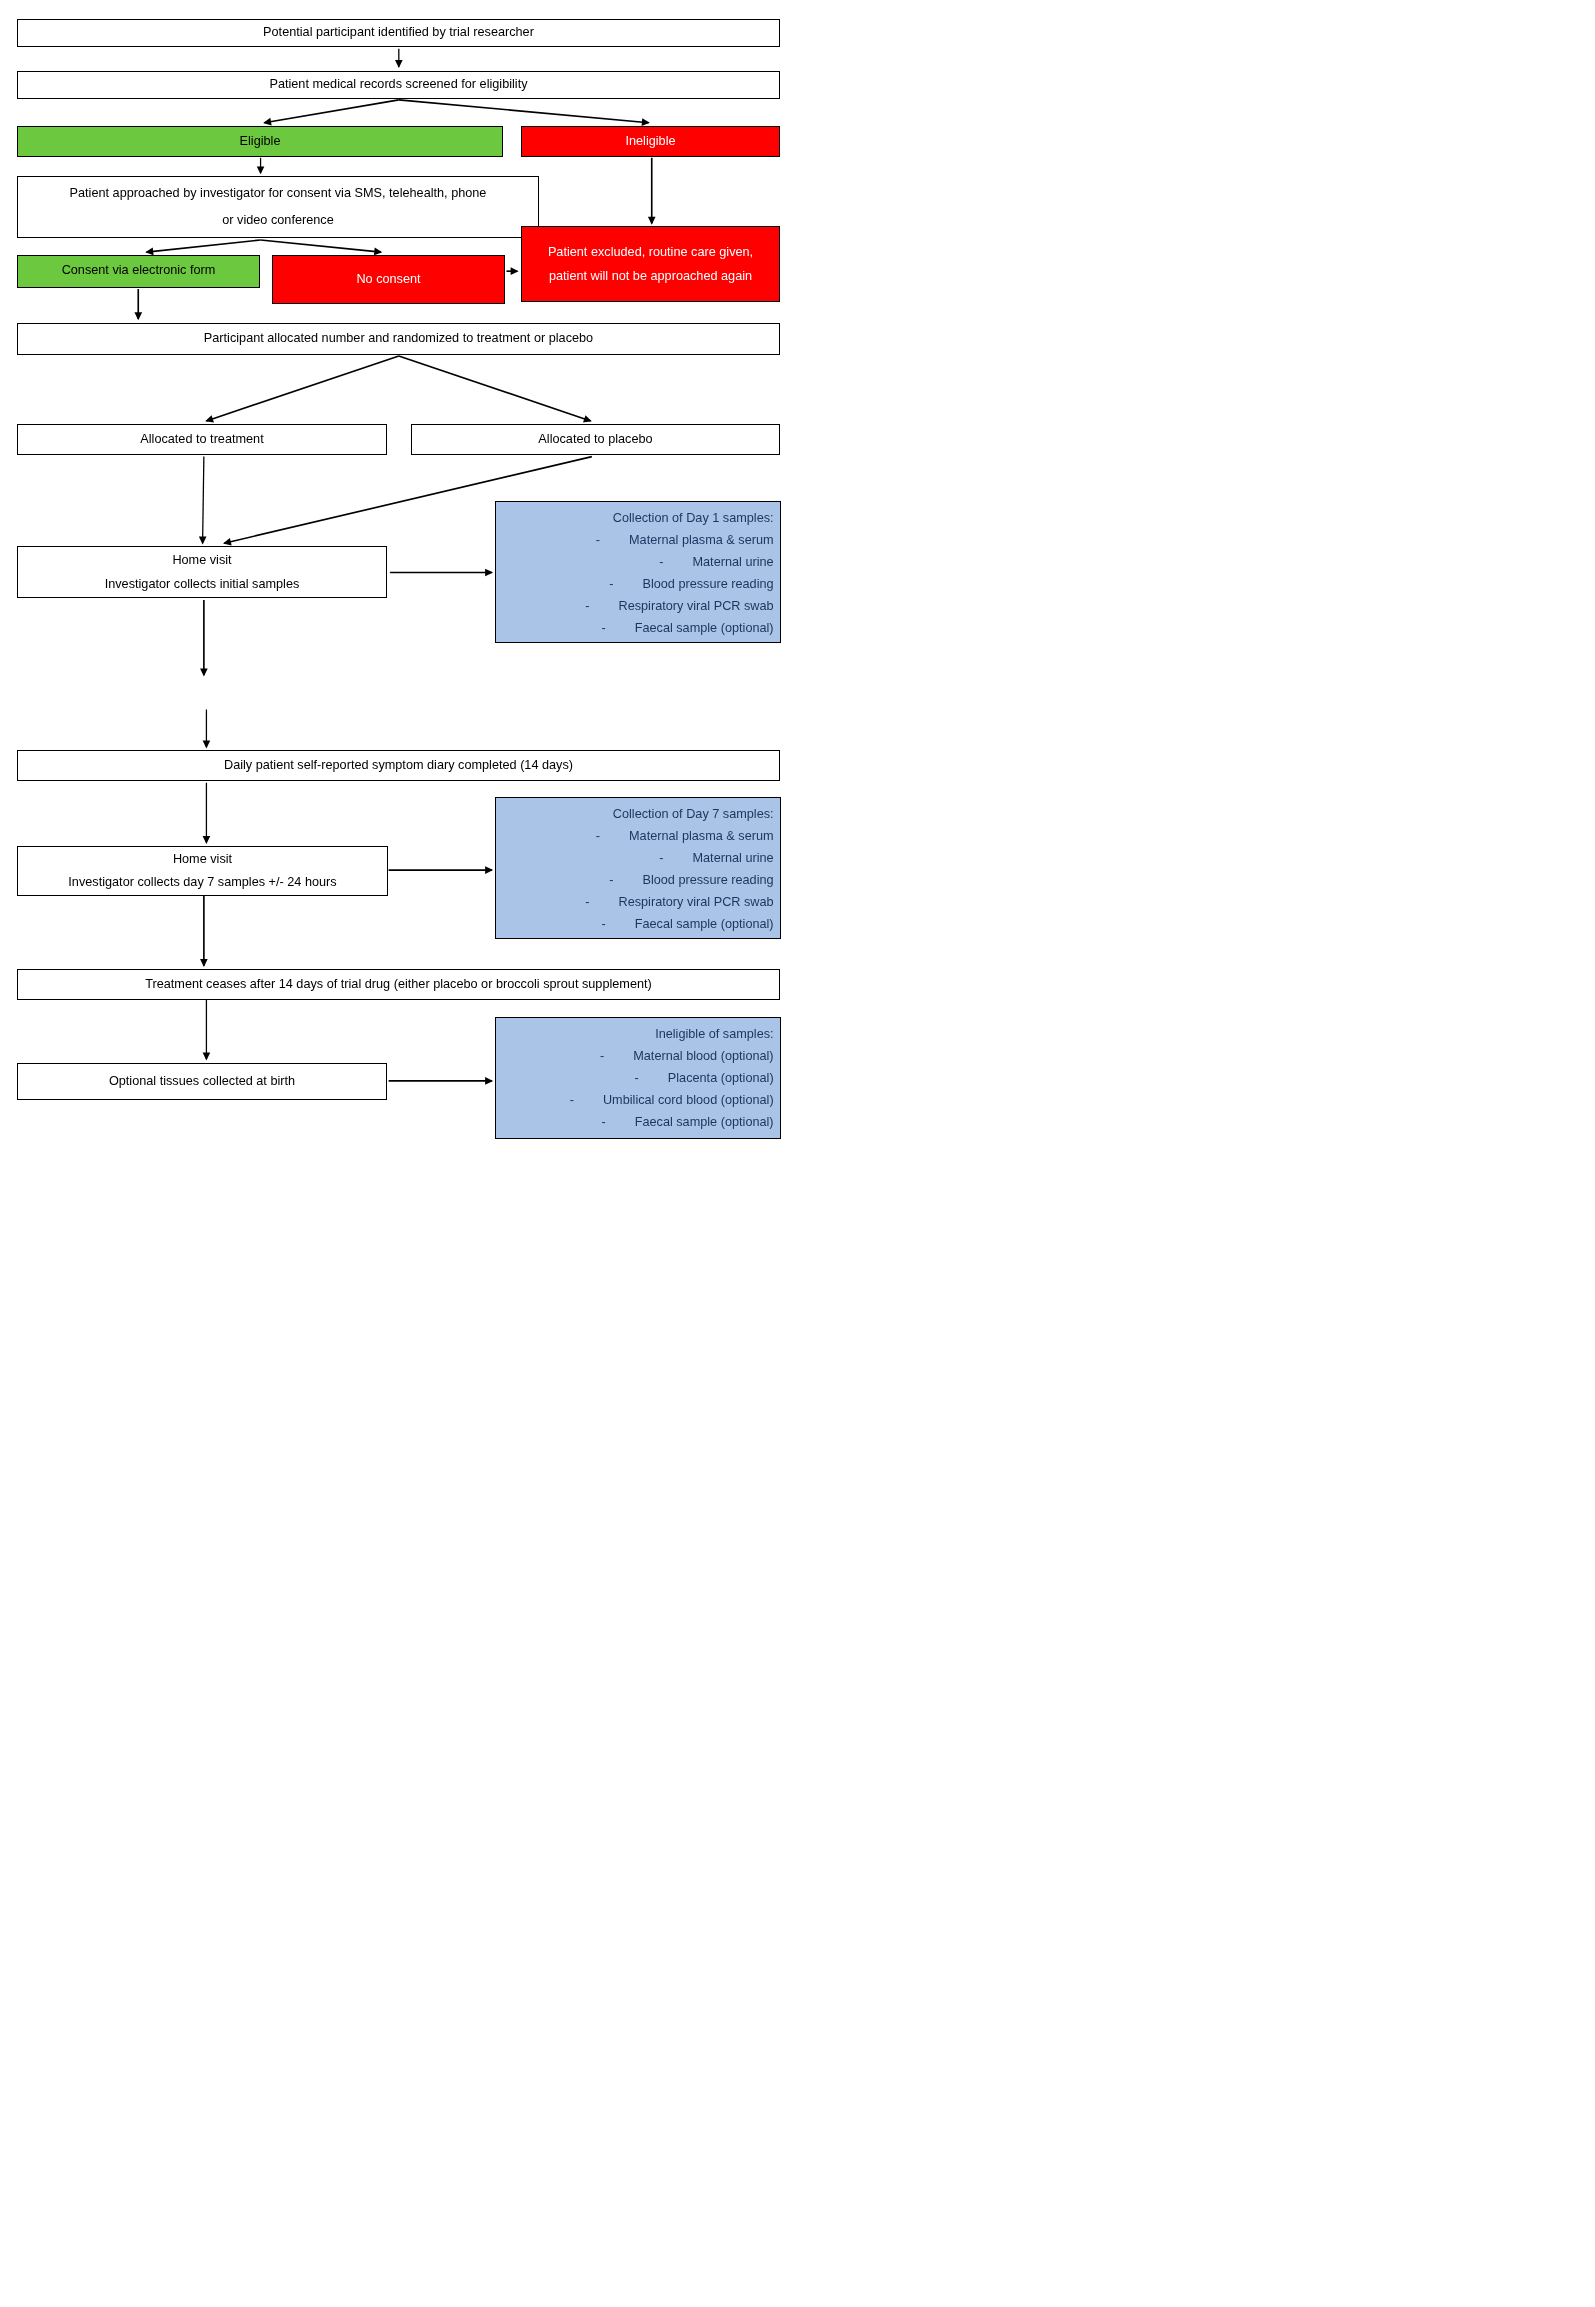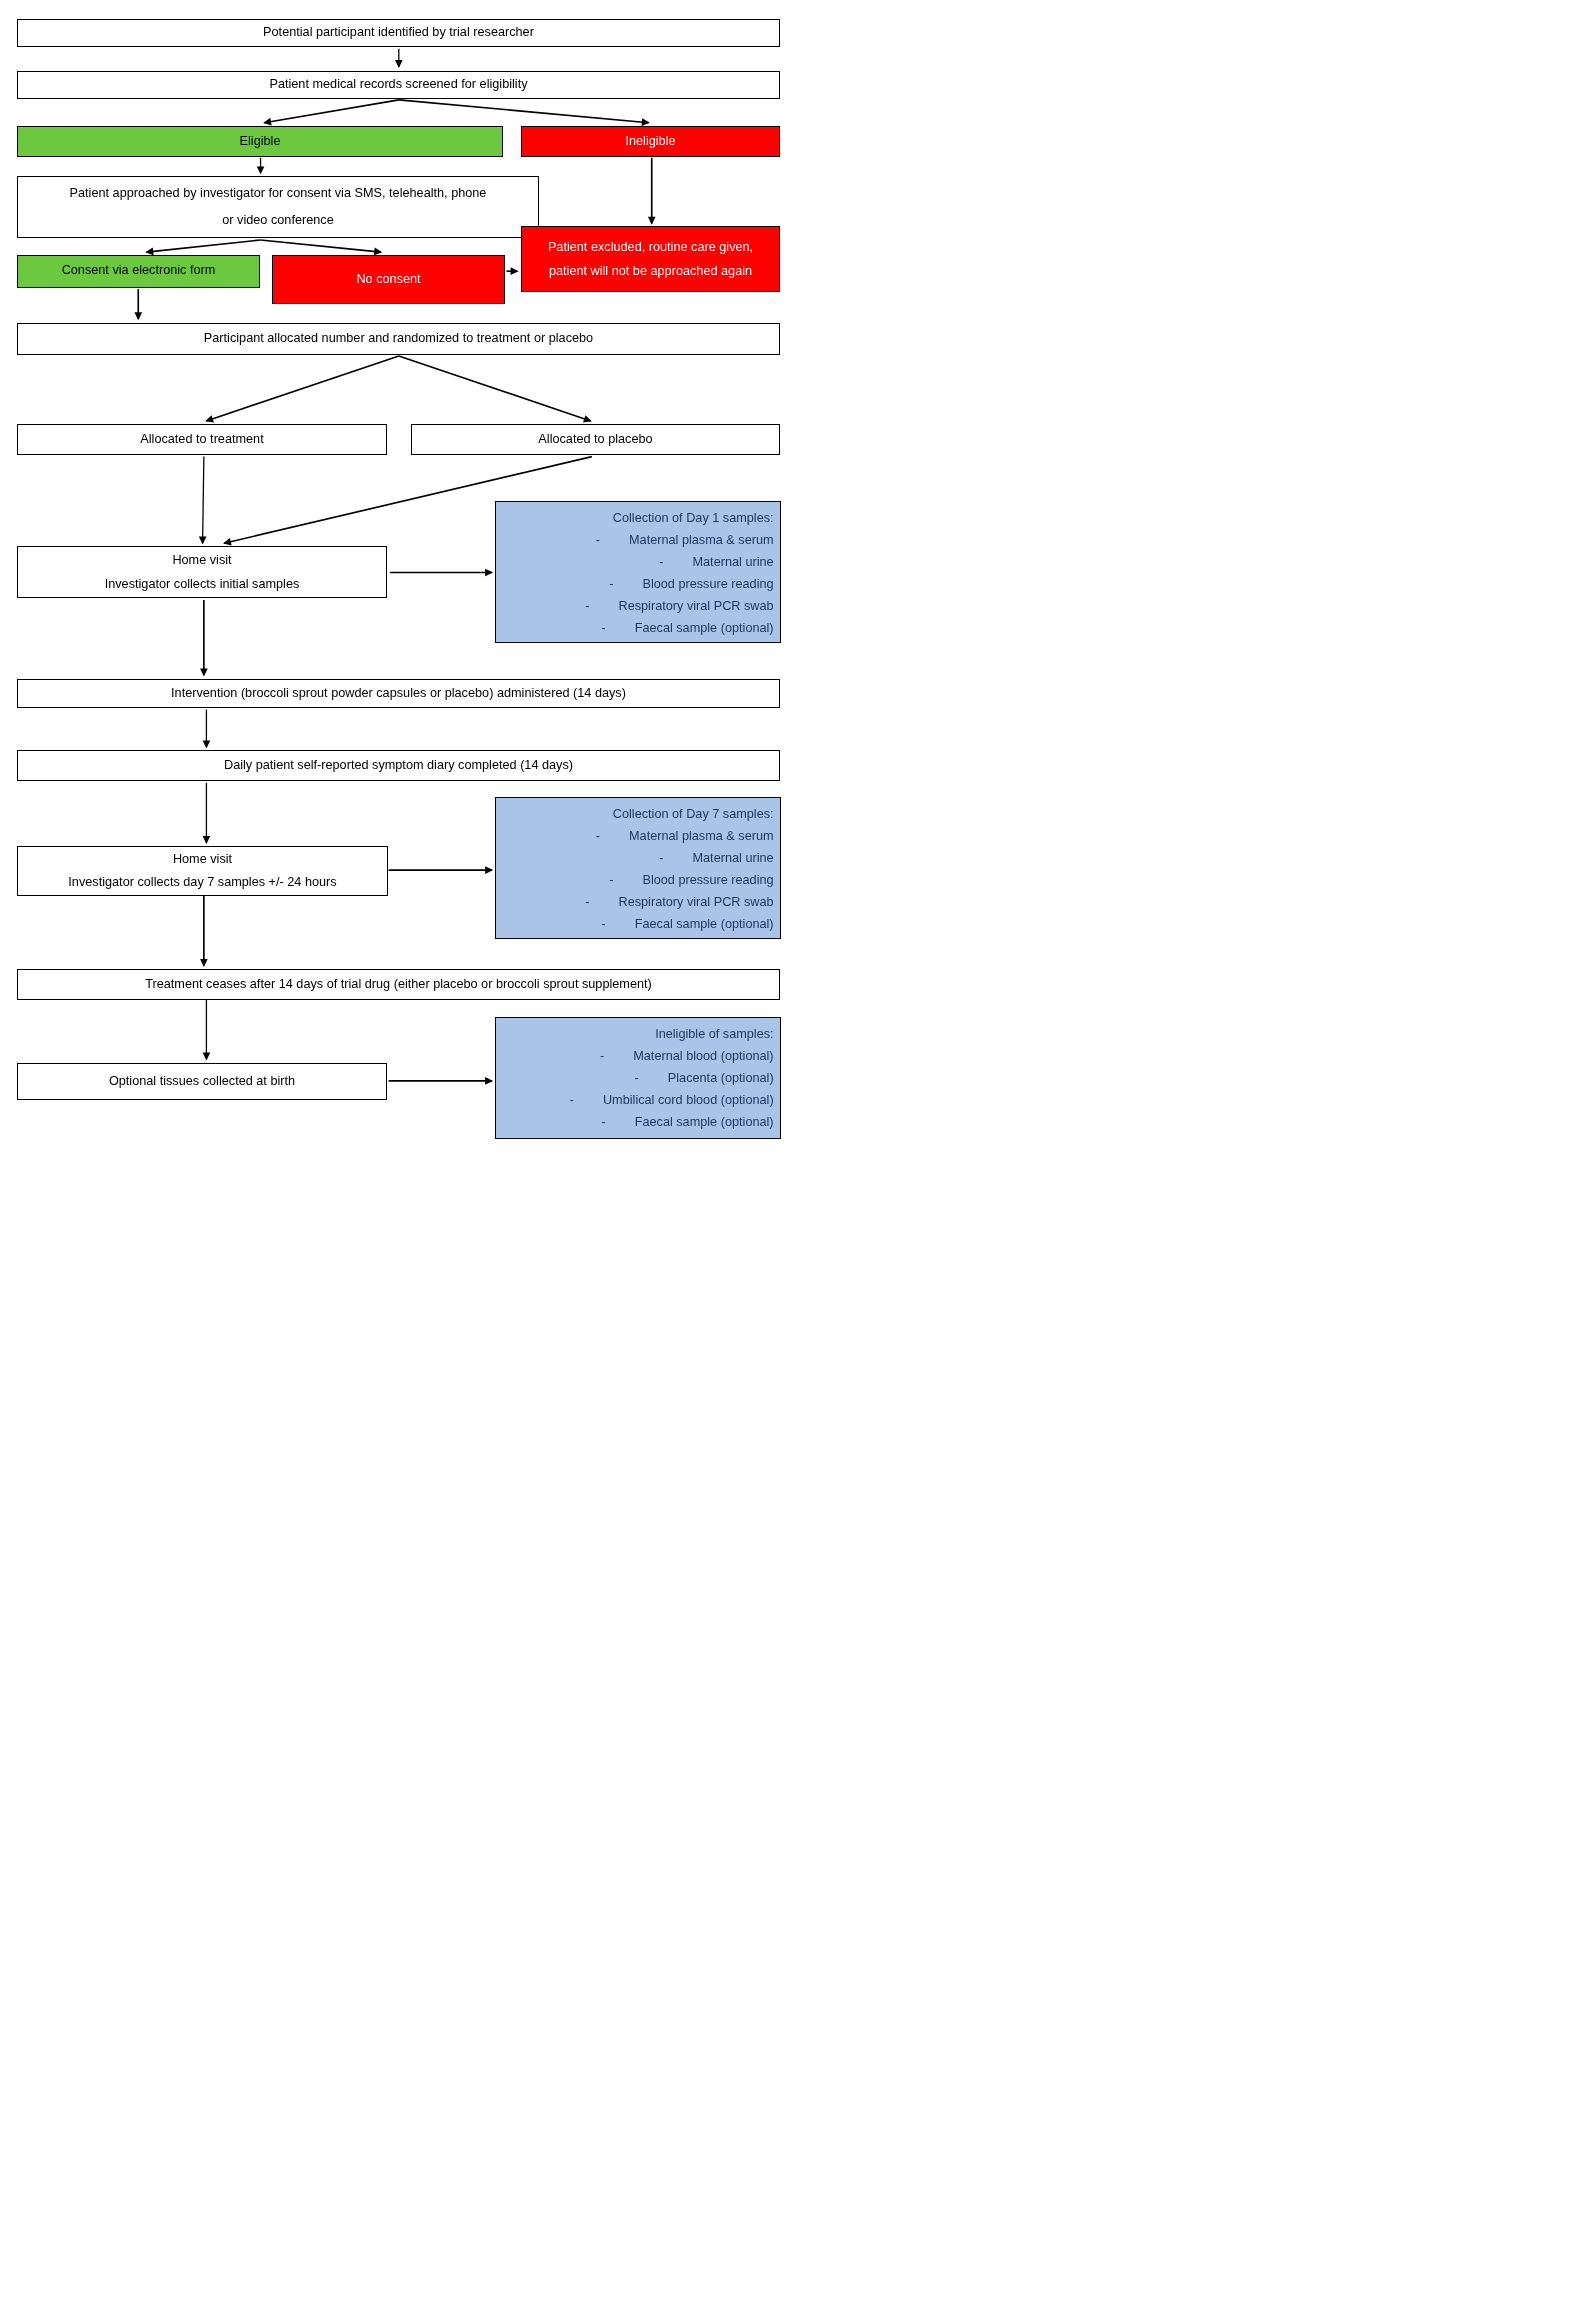--- a/index.html
+++ b/index.html
@@ -75,21 +75,21 @@
   </div>
 
   <div class="node green" style="left:17px;top:255px;width:243px;height:32.5px">
     <span>Consent via electronic form</span>
   </div>
 
   <div class="node red" style="left:272px;top:255px;width:233px;height:49px">
     <span>No consent</span>
   </div>
 
-  <div class="node red" style="left:521px;top:226px;width:259px;height:66px;line-height:24px;text-align:center;">
+  <div class="node red" style="left:521px;top:226px;width:259px;height:76px;line-height:24px;text-align:center;">
     <span style="max-width:236px;">Patient excluded, routine care given, patient will not be approached again</span>
   </div>
 
   <div class="node" style="left:17px;top:323px;width:763px;height:32px">
     <span>Participant allocated number and randomized to treatment or placebo</span>
   </div>
 
   <div class="node" style="left:17px;top:424px;width:370px;height:31px">
     <span>Allocated to treatment</span>
   </div>
@@ -120,23 +120,20 @@
     <div class="blue-item">
         <span class="dash">-</span>
         <span>Respiratory viral PCR swab</span>
       </div>
     <div class="blue-item">
         <span class="dash">-</span>
         <span>Faecal sample (optional)</span>
       </div>
   </div>
 
-  <div class="node" style="left:17px;top:679px;width:763px;height:29px">
-    <span>Intervention (broccoli sprout powder capsules or placebo) administered (14 days)</span>
-  </div>
 
   <div class="node" style="left:17px;top:750px;width:763px;height:31px">
     <span>Daily patient self-reported symptom diary completed (14 days)</span>
   </div>
 
   <div class="node two-line" style="left:17px;top:846px;width:371px;height:50px;line-height:23px;">
     <span class="l1">Home visit</span>
     <span class="l2">Investigator collects day 7 samples +/- 24 hours</span>
   </div>
 

